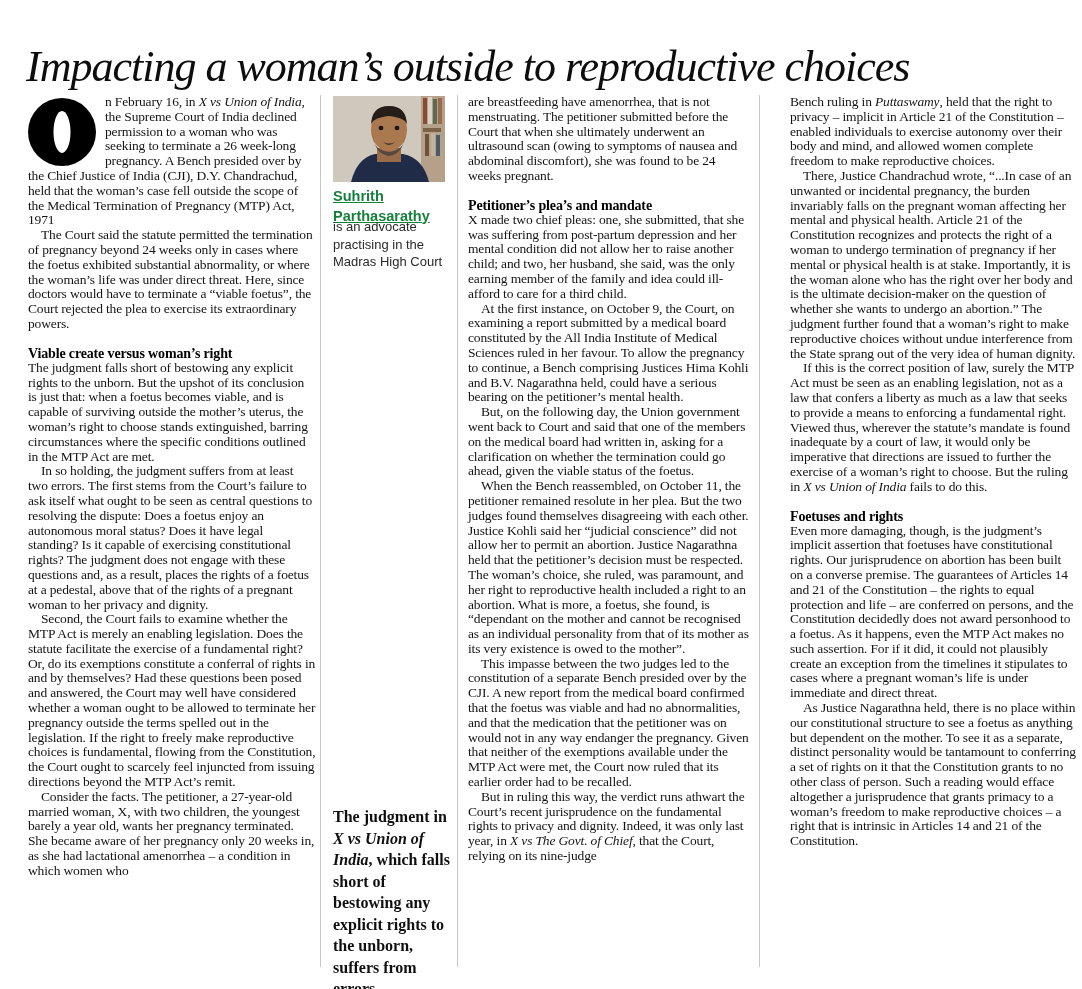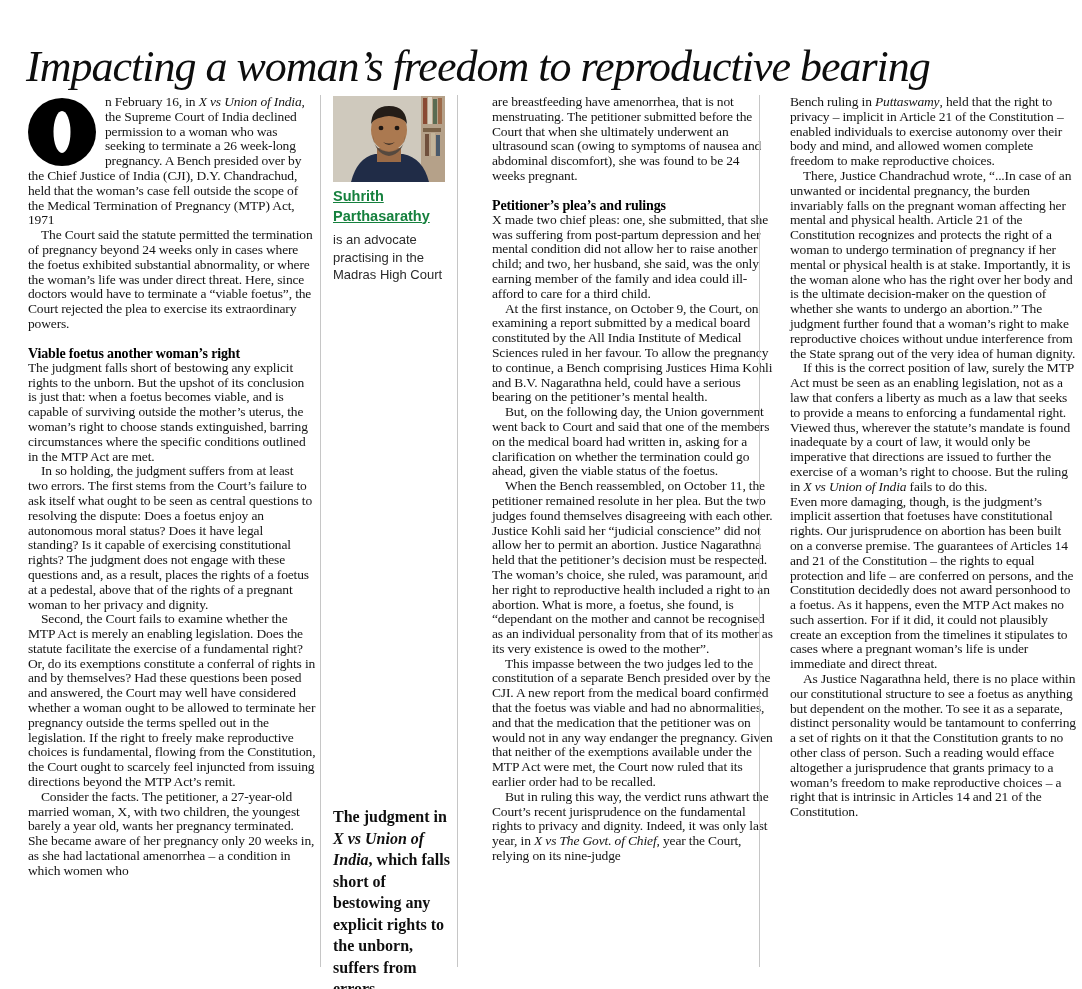--- a/index.html
+++ b/index.html
@@ -30,41 +30,41 @@
     width:17px;height:42px;background:#fff;border-radius:50%;
   }
   .divider{position:absolute;top:95px;height:872px;width:1px;background:#c6c6c6;}
   .author-photo{position:absolute;left:333px;top:96px;width:112px;height:86px;display:block;}
   .author-name{
     position:absolute;left:333px;top:187px;width:118px;
     font-family:"Liberation Sans",sans-serif;font-weight:bold;font-size:14.5px;
     line-height:19.5px;text-decoration:underline;color:#15803d;
   }
   .author-bio{
-    position:absolute;left:333px;top:231px;width:118px;
+    position:absolute;left:333px;top:218px;width:118px;
     font-family:"Liberation Sans",sans-serif;font-size:13px;line-height:17.5px;color:#2a2a2a;
   }
   .pull-quote{
     position:absolute;left:333px;top:806px;width:120px;
     font-family:"Liberation Serif",serif;font-weight:bold;font-size:16px;
     line-height:21.5px;color:#0f0f0f;
   }
   i{font-style:italic;}
 </style>
 </head>
 <body>
 
-<h1 class="headline">Impacting a woman’s freedom to reproductive bearing</h1>
+<h1 class="headline">Impacting a woman’s outside to reproductive choices</h1>
 
 <div class="col" style="left:28px;width:288px;">
     <p><span class="drop-cap" title="O">
         <span class="drop-cap-inner"></span>
       </span><span>n February 16, in </span><i>X vs Union of India</i><span>, the Supreme Court of India declined permission to a woman who was seeking to terminate a 26 week-long pregnancy. A Bench presided over by the Chief Justice of India (CJI), D.Y. Chandrachud, held that the woman’s case fell outside the scope of the Medical Termination of Pregnancy (MTP) Act, 1971</span></p>
     <p class="indent"><span>The Court said the statute permitted the termination of pregnancy beyond 24 weeks only in cases where the foetus exhibited substantial abnormality, or where the woman’s life was under direct threat. Here, since doctors would have to terminate a “viable foetus”, the Court rejected the plea to exercise its extraordinary powers.</span></p>
-    <h3>Viable foetus another woman’s right</h3>
+    <h3>Viable create versus woman’s right</h3>
     <p><span>The judgment falls short of bestowing any explicit rights to the unborn. But the upshot of its conclusion is just that: when a foetus becomes viable, and is capable of surviving outside the mother’s uterus, the woman’s right to choose stands extinguished, barring circumstances where the specific conditions outlined in the MTP Act are met.</span></p>
     <p class="indent"><span>In so holding, the judgment suffers from at least two errors. The first stems from the Court’s failure to ask itself what ought to be seen as central questions to resolving the dispute: Does a foetus enjoy an autonomous moral status? Does it have legal standing? Is it capable of exercising constitutional rights? The judgment does not engage with these questions and, as a result, places the rights of a foetus at a pedestal, above that of the rights of a pregnant woman to her privacy and dignity.</span></p>
     <p class="indent"><span>Second, the Court fails to examine whether the MTP Act is merely an enabling legislation. Does the statute facilitate the exercise of a fundamental right? Or, do its exemptions constitute a conferral of rights in and by themselves? Had these questions been posed and answered, the Court may well have considered whether a woman ought to be allowed to terminate her pregnancy outside the terms spelled out in the legislation. If the right to freely make reproductive choices is fundamental, flowing from the Constitution, the Court ought to scarcely feel injuncted from issuing directions beyond the MTP Act’s remit.</span></p>
     <p class="indent"><span>Consider the facts. The petitioner, a 27-year-old married woman, X, with two children, the youngest barely a year old, wants her pregnancy terminated. She became aware of her pregnancy only 20 weeks in, as she had lactational amenorrhea – a condition in which women who</span></p>
   </div>
 
 <div class="divider" style="left:320px;"></div>
 
 <svg class="author-photo" viewBox="0 0 112 86" xmlns="http://www.w3.org/2000/svg">
   <rect x="0" y="0" width="112" height="86" fill="#cfc9bd"></rect>
@@ -85,32 +85,33 @@
   <ellipse cx="48" cy="32" rx="2.4" ry="2.2" fill="#1d1612"></ellipse>
   <ellipse cx="64" cy="32" rx="2.4" ry="2.2" fill="#1d1612"></ellipse>
   <path d="M50 46 Q56 49 62 46 Q56 52 50 46 Z" fill="#3a2e26"></path>
 </svg>
 <div class="author-name">Suhrith Parthasarathy</div>
 <div class="author-bio">is an advocate practising in the Madras High Court</div>
 <div class="pull-quote"><span>The judgment in </span><i>X vs Union of India</i><span>, which falls short of bestowing any explicit rights to the unborn, suffers from errors</span></div>
 
 <div class="divider" style="left:457px;"></div>
 
-<div class="col" style="left:492px;width:283px;">
+<div class="col" style="left:468px;width:283px;">
     <p><span>are breastfeeding have amenorrhea, that is not menstruating. The petitioner submitted before the Court that when she ultimately underwent an ultrasound scan (owing to symptoms of nausea and abdominal discomfort), she was found to be 24 weeks pregnant.</span></p>
-    <h3>Petitioner’s plea’s and rulings</h3>
+    <h3>Petitioner’s plea’s and mandate</h3>
     <p><span>X made two chief pleas: one, she submitted, that she was suffering from post-partum depression and her mental condition did not allow her to raise another child; and two, her husband, she said, was the only earning member of the family and idea could ill-afford to care for a third child.</span></p>
     <p class="indent"><span>At the first instance, on October 9, the Court, on examining a report submitted by a medical board constituted by the All India Institute of Medical Sciences ruled in her favour. To allow the pregnancy to continue, a Bench comprising Justices Hima Kohli and B.V. Nagarathna held, could have a serious bearing on the petitioner’s mental health.</span></p>
     <p class="indent"><span>But, on the following day, the Union government went back to Court and said that one of the members on the medical board had written in, asking for a clarification on whether the termination could go ahead, given the viable status of the foetus.</span></p>
     <p class="indent"><span>When the Bench reassembled, on October 11, the petitioner remained resolute in her plea. But the two judges found themselves disagreeing with each other. Justice Kohli said her “judicial conscience” did not allow her to permit an abortion. Justice Nagarathna held that the petitioner’s decision must be respected. The woman’s choice, she ruled, was paramount, and her right to reproductive health included a right to an abortion. What is more, a foetus, she found, is “dependant on the mother and cannot be recognised as an individual personality from that of its mother as its very existence is owed to the mother”.</span></p>
     <p class="indent"><span>This impasse between the two judges led to the constitution of a separate Bench presided over by the CJI. A new report from the medical board confirmed that the foetus was viable and had no abnormalities, and that the medication that the petitioner was on would not in any way endanger the pregnancy. Given that neither of the exemptions available under the MTP Act were met, the Court now ruled that its earlier order had to be recalled.</span></p>
-    <p class="indent"><span>But in ruling this way, the verdict runs athwart the Court’s recent jurisprudence on the fundamental rights to privacy and dignity. Indeed, it was only last year, in </span><i>X vs The Govt. of Chief</i><span>, year the Court, relying on its nine-judge</span></p>
+    <p class="indent"><span>But in ruling this way, the verdict runs athwart the Court’s recent jurisprudence on the fundamental rights to privacy and dignity. Indeed, it was only last year, in </span><i>X vs The Govt. of Chief</i><span>, that the Court, relying on its nine-judge</span></p>
   </div>
 
 <div class="divider" style="left:759px;"></div>
 
 <div class="col" style="left:790px;width:286px;">
     <p><span>Bench ruling in </span><i>Puttaswamy</i><span>, held that the right to privacy – implicit in Article 21 of the Constitution –enabled individuals to exercise autonomy over their body and mind, and allowed women complete freedom to make reproductive choices.</span></p>
     <p class="indent"><span>There, Justice Chandrachud wrote, “...In case of an unwanted or incidental pregnancy, the burden invariably falls on the pregnant woman affecting her mental and physical health. Article 21 of the Constitution recognizes and protects the right of a woman to undergo termination of pregnancy if her mental or physical health is at stake. Importantly, it is the woman alone who has the right over her body and is the ultimate decision-maker on the question of whether she wants to undergo an abortion.” The judgment further found that a woman’s right to make reproductive choices without undue interference from the State sprang out of the very idea of human dignity.</span></p>
     <p class="indent"><span>If this is the correct position of law, surely the MTP Act must be seen as an enabling legislation, not as a law that confers a liberty as much as a law that seeks to provide a means to enforcing a fundamental right. Viewed thus, wherever the statute’s mandate is found inadequate by a court of law, it would only be imperative that directions are issued to further the exercise of a woman’s right to choose. But the ruling in </span><i>X vs Union of India</i><span> fails to do this.</span></p>
+    <h3>Foetuses and rights</h3>
     <p><span>Even more damaging, though, is the judgment’s implicit assertion that foetuses have constitutional rights. Our jurisprudence on abortion has been built on a converse premise. The guarantees of Articles 14 and 21 of the Constitution – the rights to equal protection and life – are conferred on persons, and the Constitution decidedly does not award personhood to a foetus. As it happens, even the MTP Act makes no such assertion. For if it did, it could not plausibly create an exception from the timelines it stipulates to cases where a pregnant woman’s life is under immediate and direct threat.</span></p>
     <p class="indent"><span>As Justice Nagarathna held, there is no place within our constitutional structure to see a foetus as anything but dependent on the mother. To see it as a separate, distinct personality would be tantamount to conferring a set of rights on it that the Constitution grants to no other class of person. Such a reading would efface altogether a jurisprudence that grants primacy to a woman’s freedom to make reproductive choices – a right that is intrinsic in Articles 14 and 21 of the Constitution.</span></p>
   </div>
 
 </body></html>

